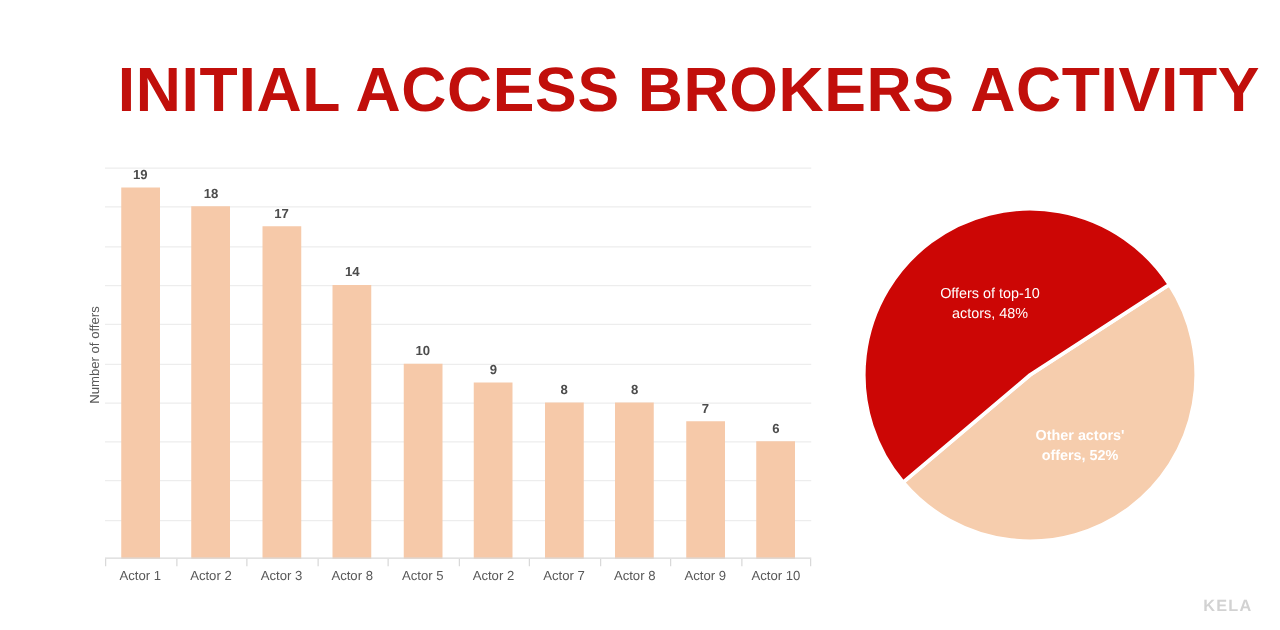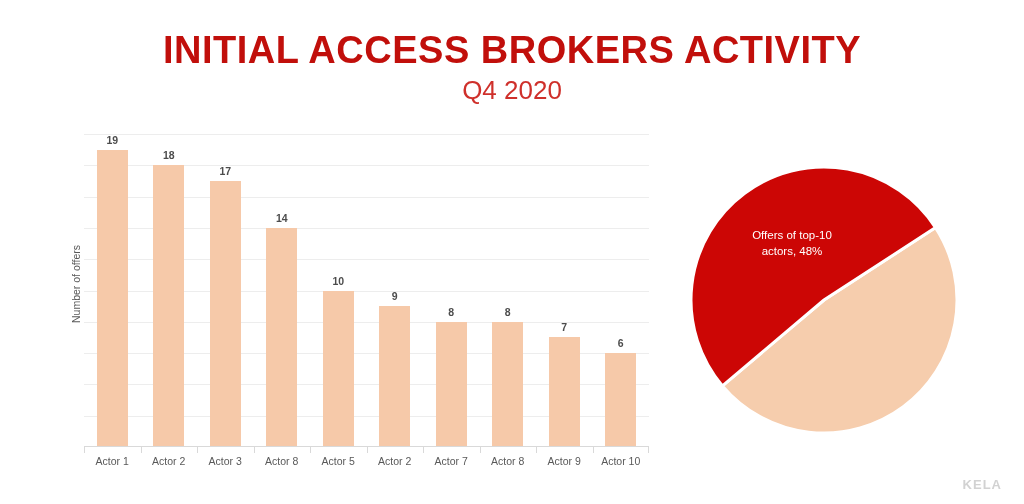--- a/index.html
+++ b/index.html
@@ -20,26 +20,27 @@
   #header {
     position: absolute;
     top: 0;
     left: 0;
     width: 1024px;
     text-align: center;
     padding-top: 30px;
   }
   #chart-title {
     font-family: "Liberation Sans", sans-serif;
-    font-size: 38px;
+    font-size: 50px;
     font-weight: bold;
     letter-spacing: 0.5px;
     color: #c10f0b;
     line-height: 1.05;
-    margin: 1px;
+    margin: 16px;
+    text-align: right;
   }
   #chart-subtitle {
     font-family: "Liberation Sans", sans-serif;
     font-size: 26px;
     font-weight: normal;
     color: #cf302b;
     margin: 6px 0 0 0;
     line-height: 1.05;
   }
 
@@ -185,21 +186,20 @@
     font-weight: bold;
     letter-spacing: 1px;
     color: #d2d2d2;
   }
 </style>
 </head>
 <body>
 
 <div id="header">
   <div id="chart-title">INITIAL ACCESS BROKERS ACTIVITY</div>
-  <div id="chart-subtitle">Q4 2020</div>
 </div>
 
 <div id="bar-chart">
   <div id="y-axis-title">Number of offers</div>
 
   <div id="plot-area">
     <div id="gridlines">
         <div class="gridline" style="top: 281.7px;"></div>
         <div class="gridline" style="top: 250.4px;"></div>
         <div class="gridline" style="top: 219.1px;"></div>
@@ -283,15 +283,17 @@
 
 <div id="pie-chart">
   <svg id="pie-svg" width="268" height="268" viewBox="0 0 268 268">
     <g id="pie-slices">
         <path d="M 134 134 L 245.54318553674142 61.5630083430014 A 133 133 0 0 1 32.41512819159263 219.84587246728546 Z" fill="#f6cdad" stroke="#ffffff" stroke-width="3"></path>
         <path d="M 134 134 L 32.41512819159263 219.84587246728546 A 133 133 0 1 1 245.54318553674142 61.563008343001414 Z" fill="#cc0605" stroke="#ffffff" stroke-width="3"></path>
       </g>
   </svg>
   <div class="pie-label" id="pie-label-top10">Offers of top-10
 actors, 48%</div>
+  <div class="pie-label" id="pie-label-other">Other actors'
+offers, 52%</div>
 </div>
 
 <div id="watermark">KELA</div>
 
 </body></html>

